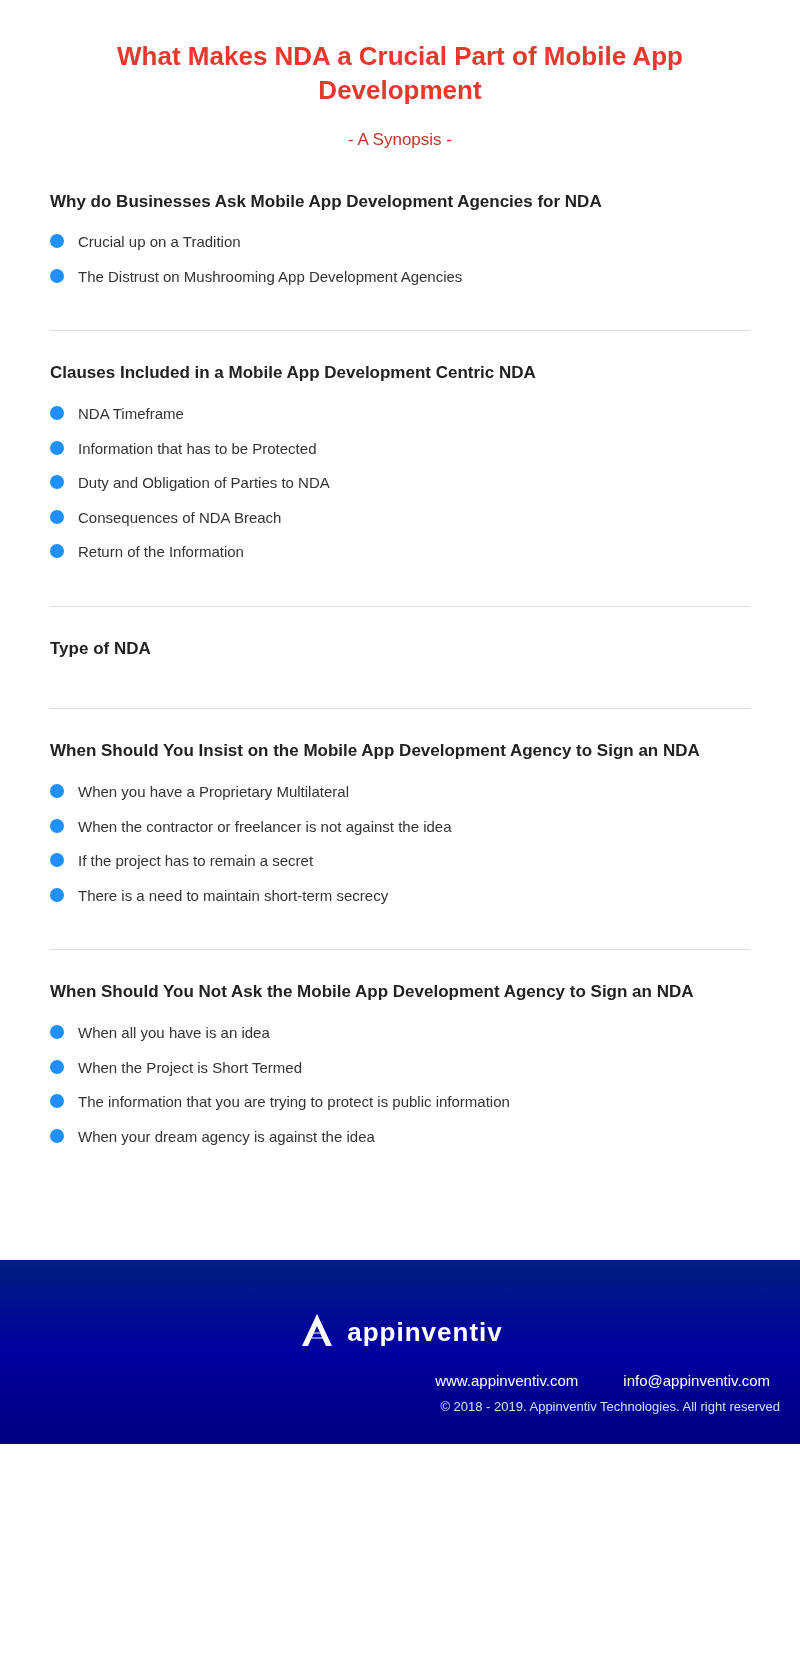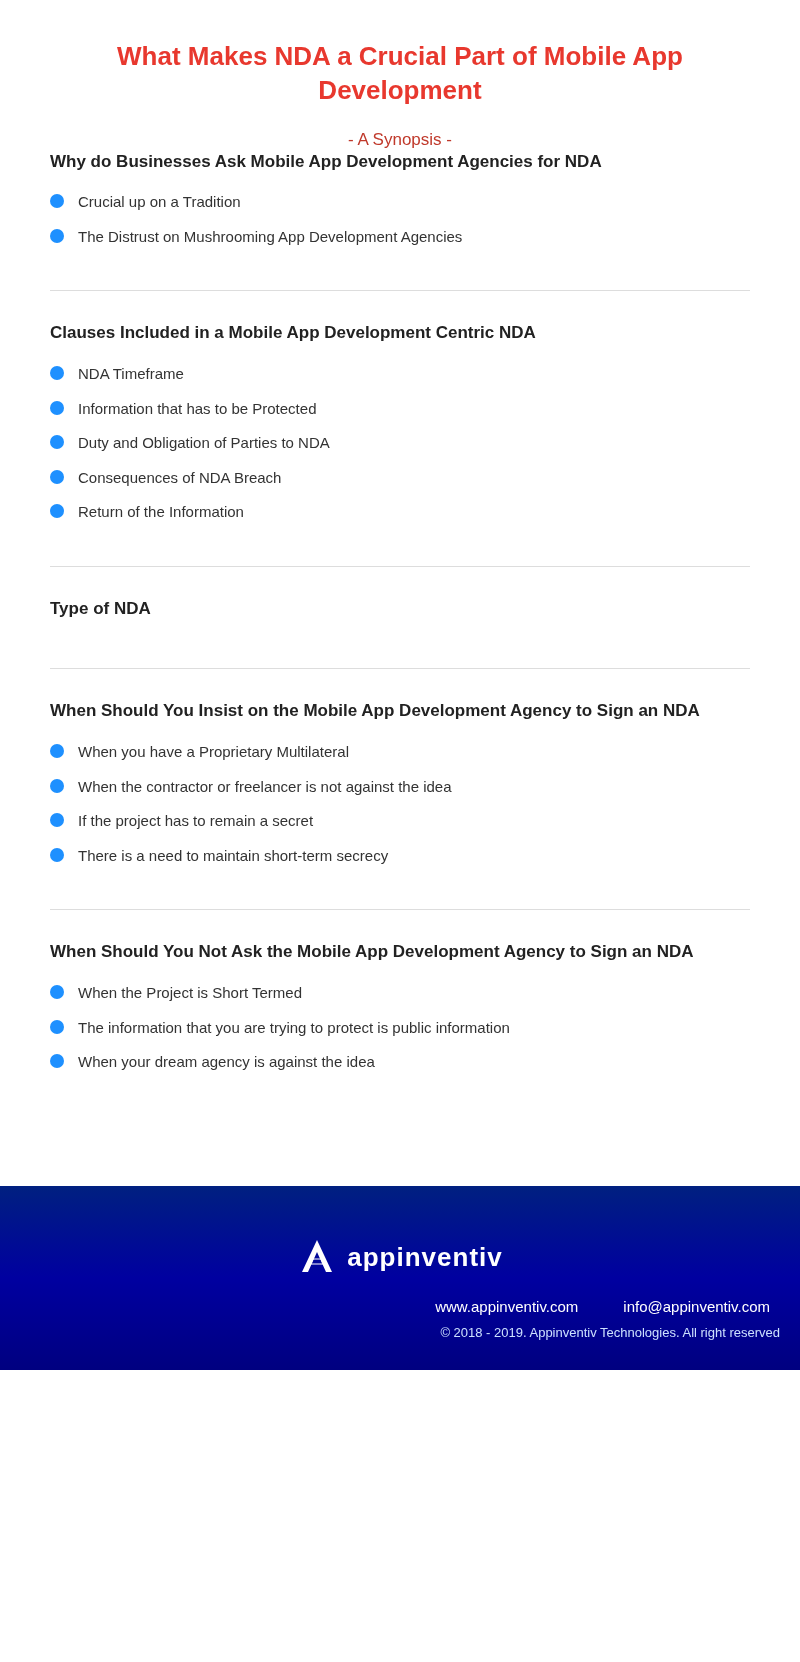--- a/index.html
+++ b/index.html
@@ -17,20 +17,21 @@
       font-size: 26px;
       font-weight: bold;
       text-align: center;
       margin-bottom: 22px;
       line-height: 1.3;
     }
     .subtitle {
       color: #c0392b;
       font-size: 17px;
       text-align: center;
+      margin-bottom: 40px;
     }
     .section {
       margin-bottom: 30px;
       padding-bottom: 30px;
       border-bottom: 1px solid #ddd;
     }
     .section:last-child {
       border-bottom: none;
     }
     .section-title {
@@ -167,20 +168,24 @@
           </li>
           <li>
             <span class="bullet-dot"></span>
             <span>There is a need to maintain short-term secrecy</span>
           </li>
         </ul>
       </div>
       <div class="section">
         <h2 class="section-title">When Should You Not Ask the Mobile App Development Agency to Sign an NDA</h2>
         <ul class="bullet-list">
+          <li>
+            <span class="bullet-dot"></span>
+            <span>When all you have is an idea</span>
+          </li>
           <li>
             <span class="bullet-dot"></span>
             <span>When the Project is Short Termed</span>
           </li>
           <li>
             <span class="bullet-dot"></span>
             <span>The information that you are trying to protect is public information</span>
           </li>
           <li>
             <span class="bullet-dot"></span>

